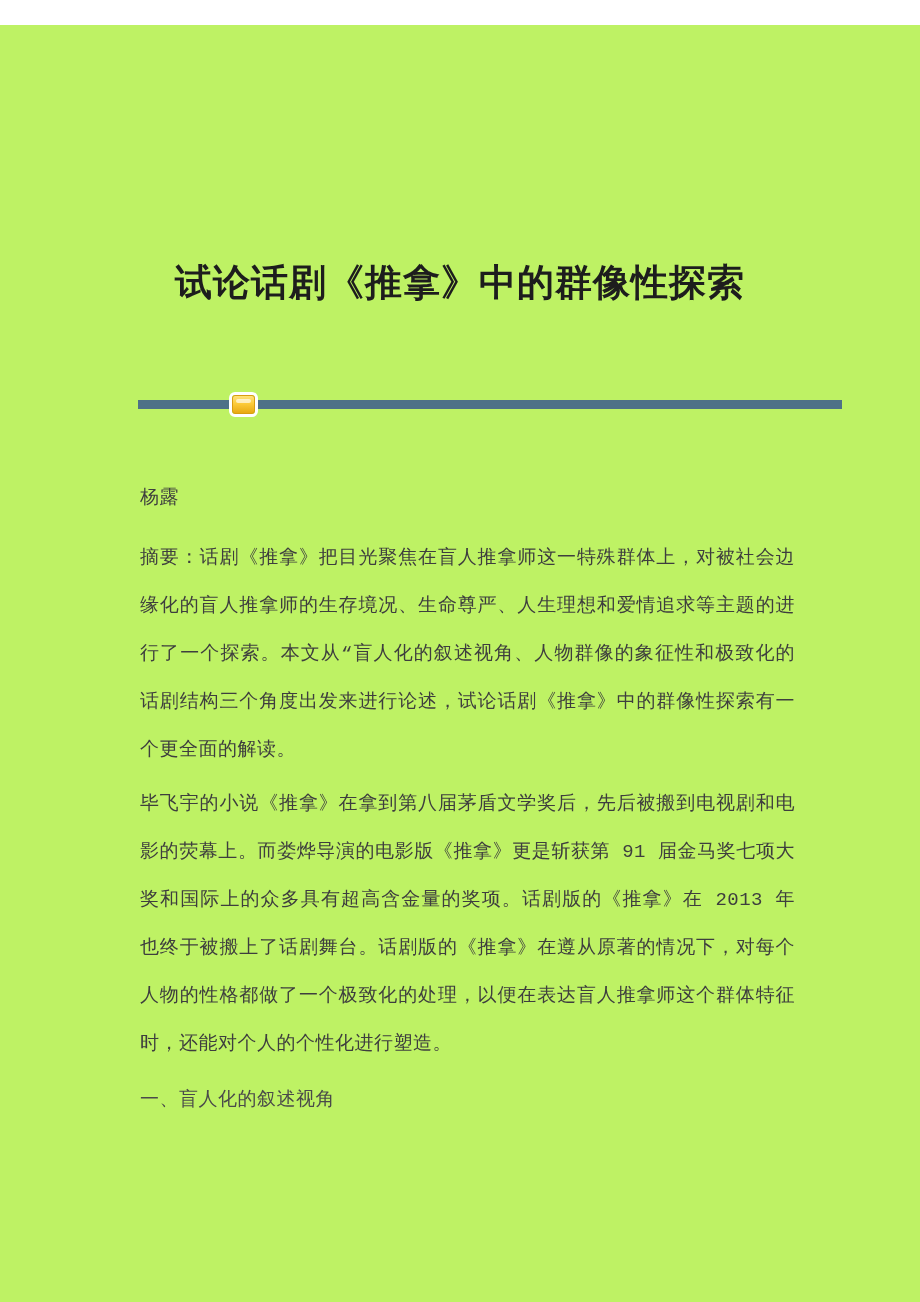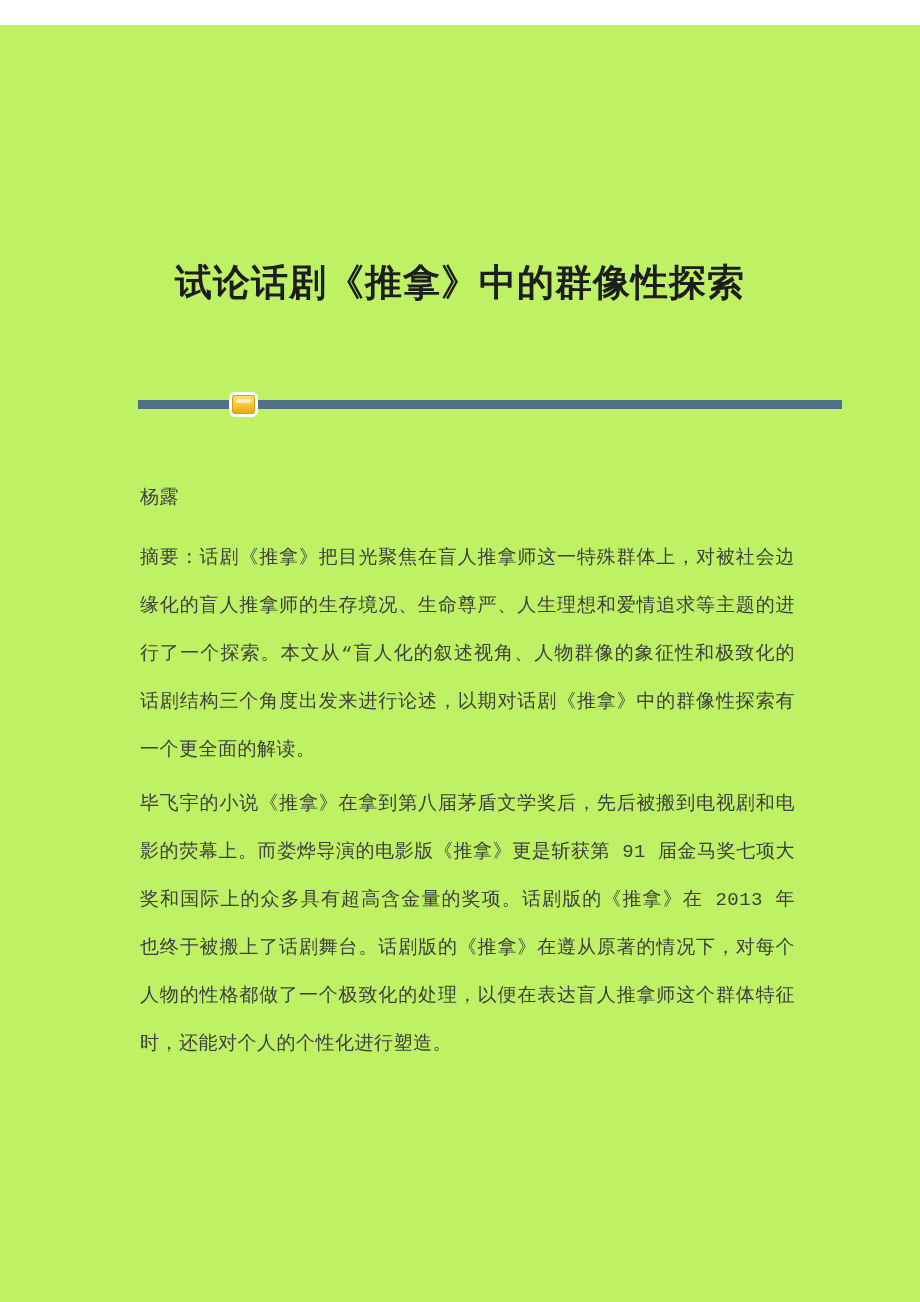--- a/index.html
+++ b/index.html
@@ -99,20 +99,21 @@
   <h1 class="doc-title">试论话剧《推拿》中的群像性探索</h1>
 
   <div class="divider">
     <div class="divider-bar" style="background-color: rgb(78, 113, 135);"></div>
     <div class="divider-ornament"></div>
   </div>
 
   <div class="content">
     <p class="author">杨露</p>
 
-    <p class="abstract">摘要：话剧《推拿》把目光聚焦在盲人推拿师这一特殊群体上，对被社会边缘化的盲人推拿师的生存境况、生命尊严、人生理想和爱情追求等主题的进行了一个探索。本文从“盲人化的叙述视角、人物群像的象征性和极致化的话剧结构三个角度出发来进行论述，以期对话剧《推拿》中的群像性探索有一个更全面的解读。</p>
+    <p class="abstract">摘要：话剧《推拿》把目光聚焦在盲人推拿师这一特殊群体上，对被社会边缘化的盲人推拿师的生存境况、生命尊严、人生理想和爱情追求等主题的进行了一个探索。本文从“盲人化的叙述视角、人物群像的象征性和极致化的话剧结构三个角度出发来进行论述，试论话剧《推拿》中的群像性探索有一个更全面的解读。</p>
 
 
     <p class="body-text">毕飞宇的小说《推拿》在拿到第八届茅盾文学奖后，先后被搬到电视剧和电影的荧幕上。而娄烨导演的电影版《推拿》更是斩获第 91 届金马奖七项大奖和国际上的众多具有超高含金量的奖项。话剧版的《推拿》在 2013 年也终于被搬上了话剧舞台。话剧版的《推拿》在遵从原著的情况下，对每个人物的性格都做了一个极致化的处理，以便在表达盲人推拿师这个群体特征时，还能对个人的个性化进行塑造。</p>
 
+    <p class="section-heading">一、盲人化的叙述视角</p>
   </div>
 
 </div>
 
 </body></html>

